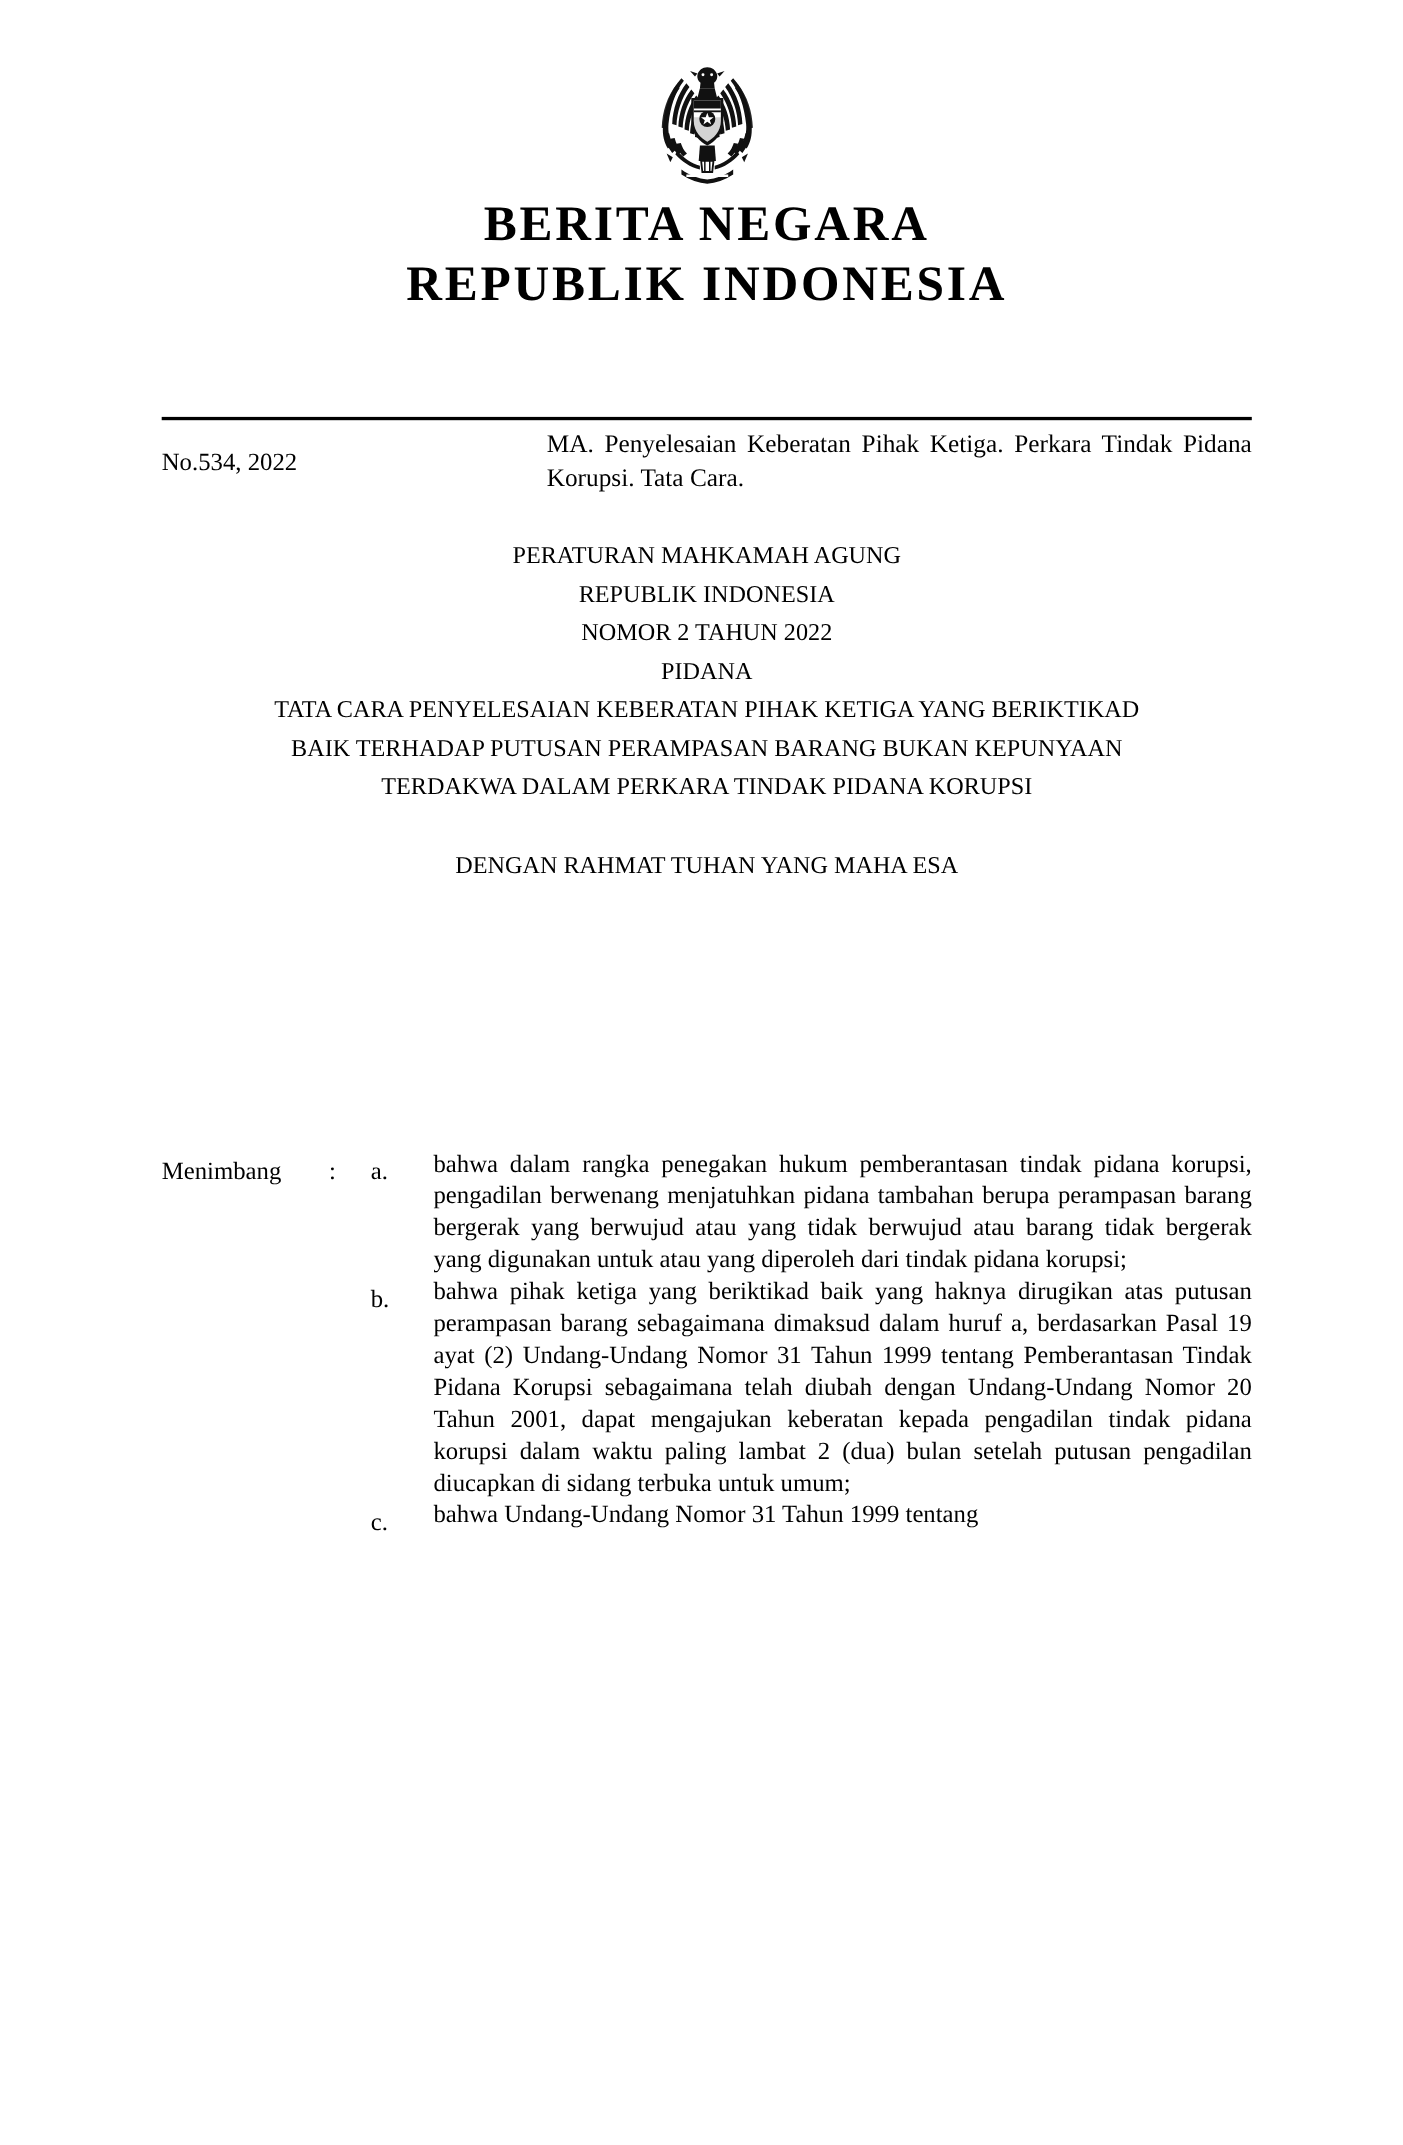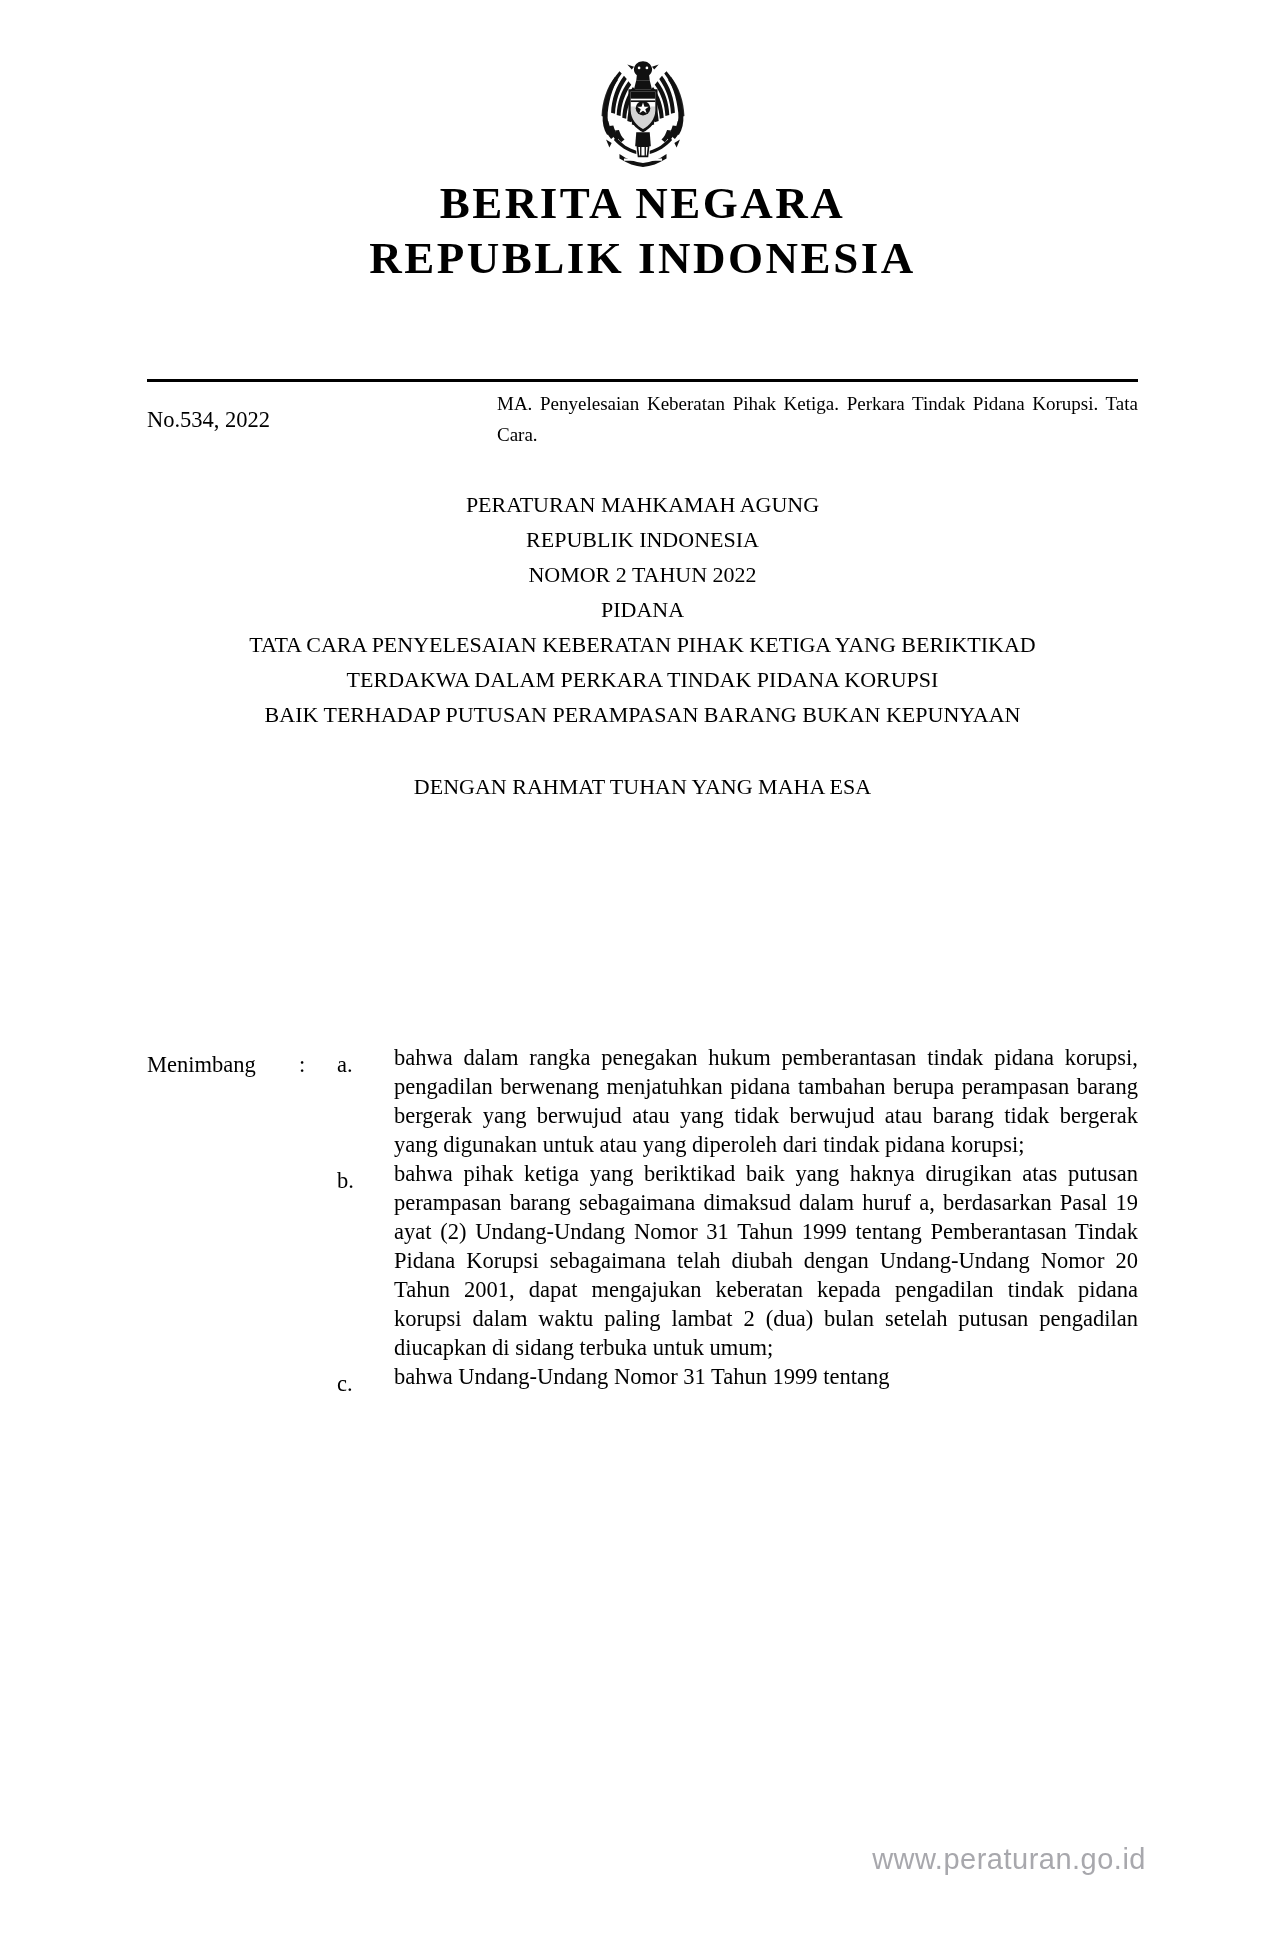--- a/index.html
+++ b/index.html
@@ -66,21 +66,21 @@
     align-items: center;
   }
   .issue-no {
     width: 350px;
     flex: 0 0 350px;
     font-size: 22.5px;
     line-height: 31px;
   }
   .issue-subject {
     flex: 1 1 auto;
-    font-size: 19px;
+    font-size: 23px;
     line-height: 31px;
     text-align: justify;
     text-align-last: left;
     hyphens: none;
   }
 
   
   .heading-block {
     position: absolute;
     left: 110px;
@@ -227,22 +227,22 @@
     <div class="issue-no">No.534, 2022</div>
     <div class="issue-subject">MA. Penyelesaian Keberatan Pihak Ketiga. Perkara Tindak Pidana Korupsi. Tata Cara.</div>
   </div>
 
   <div class="heading-block">
     <div class="heading-line">PERATURAN MAHKAMAH AGUNG</div>
     <div class="heading-line">REPUBLIK INDONESIA</div>
     <div class="heading-line">NOMOR 2 TAHUN 2022</div>
     <div class="heading-line">PIDANA</div>
     <div class="heading-line">TATA CARA PENYELESAIAN KEBERATAN PIHAK KETIGA YANG BERIKTIKAD</div>
+    <div class="heading-line">BAIK TERHADAP PUTUSAN PERAMPASAN BARANG BUKAN KEPUNYAAN</div>
     <div class="heading-line">TERDAKWA DALAM PERKARA TINDAK PIDANA KORUPSI</div>
-    <div class="heading-line">BAIK TERHADAP PUTUSAN PERAMPASAN BARANG BUKAN KEPUNYAAN</div>
     <div class="heading-gap-lg"></div>
     <div class="heading-line">DENGAN RAHMAT TUHAN YANG MAHA ESA</div>
     <div class="heading-gap-md"></div>
   </div>
 
   <div class="considerations">
 
     <div class="cons-row">
       <div class="cons-label">Menimbang</div>
       <div class="cons-colon">:</div>
@@ -259,15 +259,14 @@
 
     <div class="cons-row">
       <div class="cons-label"></div>
       <div class="cons-colon"></div>
       <div class="cons-marker">c.</div>
       <div class="cons-text clipped">bahwa Undang-Undang Nomor 31 Tahun 1999 tentang</div>
     </div>
 
   </div>
 
-  <div class="footer-watermark">www.peraturan.go.id</div>
 
 </div>
 
 </body></html>

